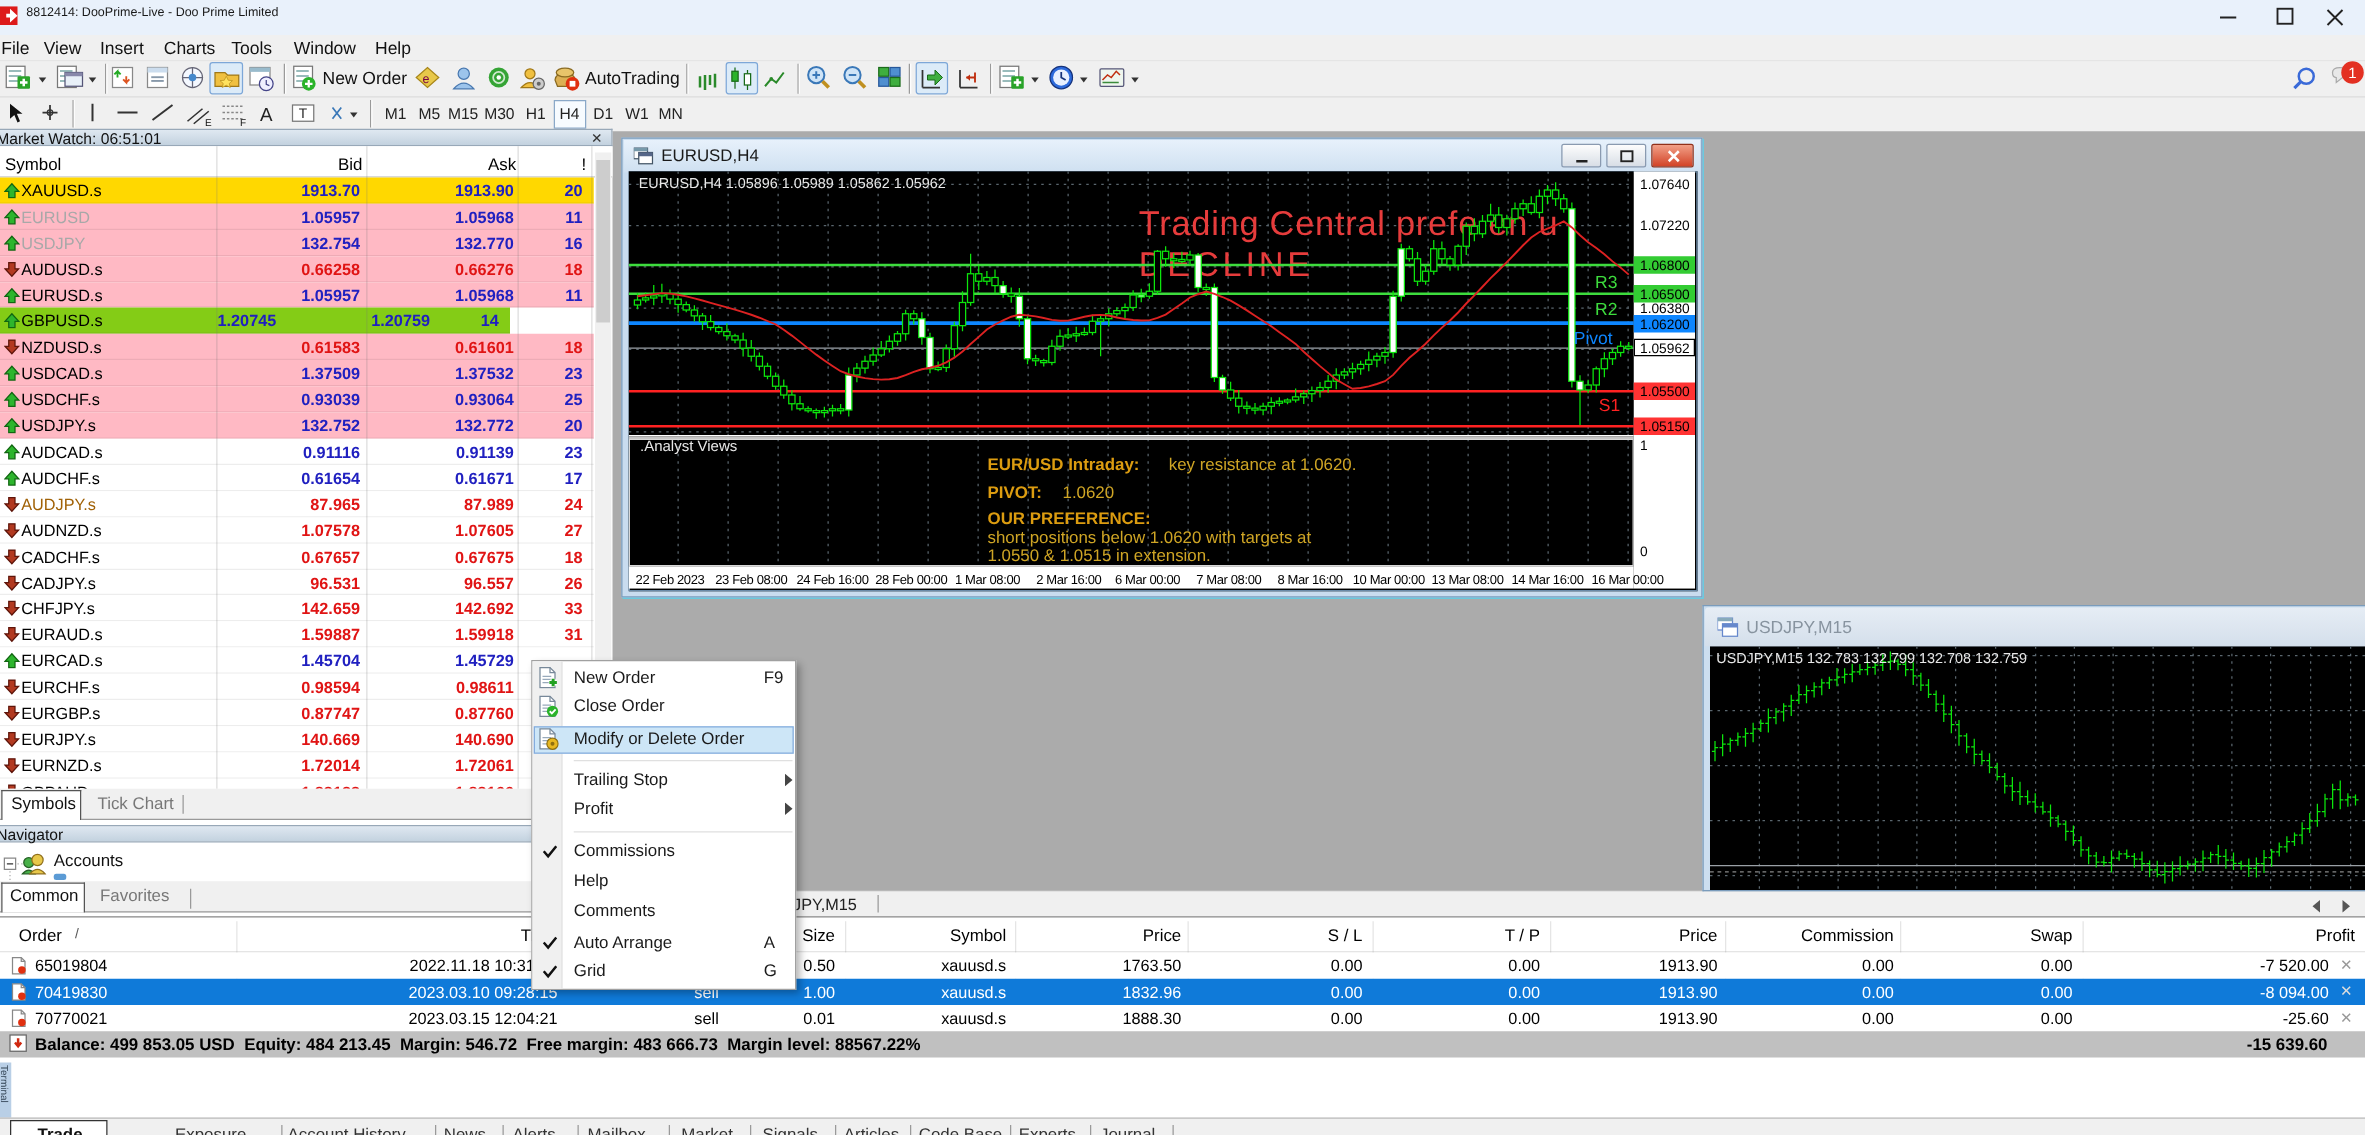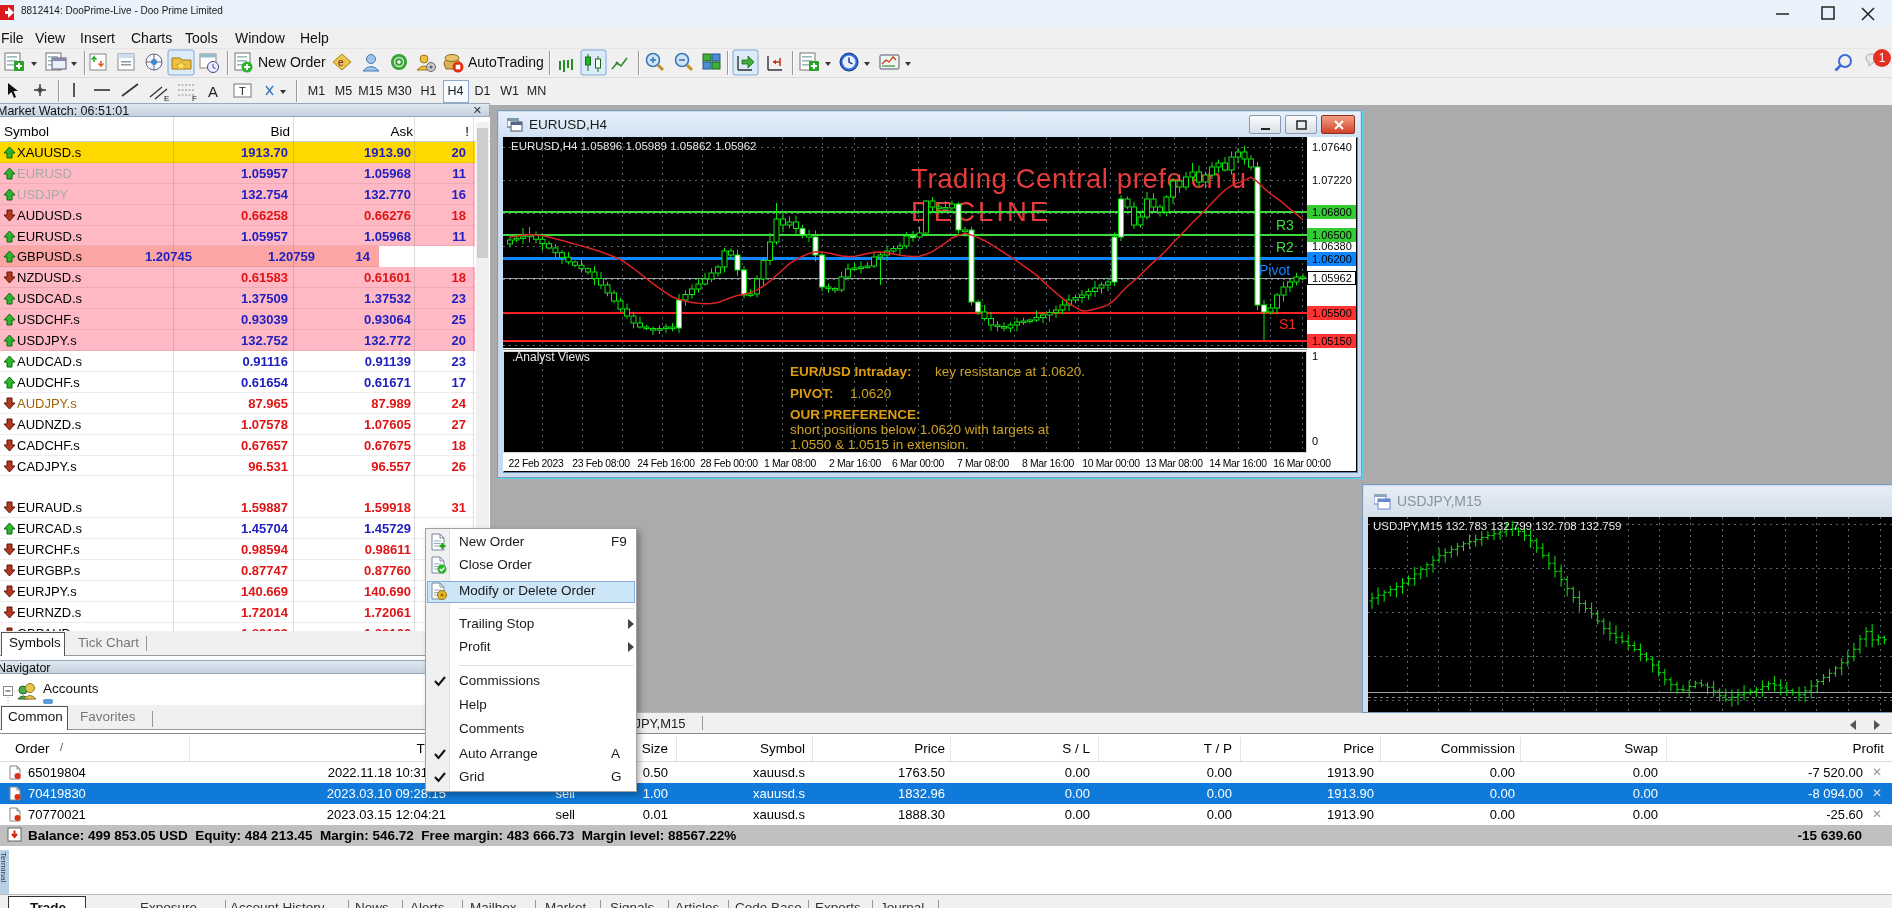--- a/index.html
+++ b/index.html
@@ -218,21 +218,21 @@
     </div>
     <div style="position:absolute;left:0;top:226px;width:475px;height:20px;background:#ffb9c4;border-bottom:1px solid rgba(0,0,0,0.07)">
       <svg width="13" height="13" style="position:absolute;left:3px;top:4px">
         <path d="M6.5 1 L12 7 L9 7 L9 12 L4 12 L4 7 L1 7 Z" fill="#2db52d" stroke="#116611" stroke-width="1"></path>
       </svg>
       <span style="position:absolute;left:17px;top:3px;color:#000;font-size:13px">EURUSD.s</span>
       <span class="num" style="position:absolute;right:187px;top:3px;color:#2020c0">1.05957</span>
       <span class="num" style="position:absolute;right:64px;top:3px;color:#2020c0">1.05968</span>
       <span class="num" style="position:absolute;right:9px;top:3px;color:#2020c0">11</span>
     </div>
-    <div style="position:absolute;left:0;top:246px;width:379px;height:21px;background:#fca5a5;border-bottom:1px solid rgba(0,0,0,0.07)">
+    <div style="position:absolute;left:0;top:246px;width:408px;height:21px;background:#84cc16;border-bottom:1px solid rgba(0,0,0,0.07)">
       <svg width="13" height="13" style="position:absolute;left:3px;top:4px">
         <path d="M6.5 1 L12 7 L9 7 L9 12 L4 12 L4 7 L1 7 Z" fill="#2db52d" stroke="#116611" stroke-width="1"></path>
       </svg>
       <span style="position:absolute;left:17px;top:3px;color:#000;font-size:13px">GBPUSD.s</span>
       <span class="num" style="position:absolute;right:187px;top:3px;color:#2020c0">1.20745</span>
       <span class="num" style="position:absolute;right:64px;top:3px;color:#2020c0">1.20759</span>
       <span class="num" style="position:absolute;right:9px;top:3px;color:#2020c0">14</span>
     </div>
     <div style="position:absolute;left:0;top:267px;width:475px;height:21px;background:#ffb9c4;border-bottom:1px solid rgba(0,0,0,0.07)">
       <svg width="13" height="13" style="position:absolute;left:3px;top:4px">
@@ -316,20 +316,29 @@
       <span class="num" style="position:absolute;right:9px;top:3px;color:#e01414">18</span>
     </div>
     <div style="position:absolute;left:0;top:456px;width:475px;height:20px;background:#fff;border-bottom:1px solid rgba(0,0,0,0.07)">
       <svg width="13" height="13" style="position:absolute;left:3px;top:4px">
         <path d="M6.5 12 L12 6 L9 6 L9 1 L4 1 L4 6 L1 6 Z" fill="#b23920" stroke="#5e150a" stroke-width="1"></path>
       </svg>
       <span style="position:absolute;left:17px;top:3px;color:#000;font-size:13px">CADJPY.s</span>
       <span class="num" style="position:absolute;right:187px;top:3px;color:#e01414">96.531</span>
       <span class="num" style="position:absolute;right:64px;top:3px;color:#e01414">96.557</span>
       <span class="num" style="position:absolute;right:9px;top:3px;color:#e01414">26</span>
+    </div>
+    <div style="position:absolute;left:0;top:476px;width:475px;height:21px;background:#fff;border-bottom:1px solid rgba(0,0,0,0.07)">
+      <svg width="13" height="13" style="position:absolute;left:3px;top:4px">
+        <path d="M6.5 12 L12 6 L9 6 L9 1 L4 1 L4 6 L1 6 Z" fill="#b23920" stroke="#5e150a" stroke-width="1"></path>
+      </svg>
+      <span style="position:absolute;left:17px;top:3px;color:#000;font-size:13px">CHFJPY.s</span>
+      <span class="num" style="position:absolute;right:187px;top:3px;color:#e01414">142.659</span>
+      <span class="num" style="position:absolute;right:64px;top:3px;color:#e01414">142.692</span>
+      <span class="num" style="position:absolute;right:9px;top:3px;color:#e01414">33</span>
     </div>
     <div style="position:absolute;left:0;top:497px;width:475px;height:21px;background:#fff;border-bottom:1px solid rgba(0,0,0,0.07)">
       <svg width="13" height="13" style="position:absolute;left:3px;top:4px">
         <path d="M6.5 12 L12 6 L9 6 L9 1 L4 1 L4 6 L1 6 Z" fill="#b23920" stroke="#5e150a" stroke-width="1"></path>
       </svg>
       <span style="position:absolute;left:17px;top:3px;color:#000;font-size:13px">EURAUD.s</span>
       <span class="num" style="position:absolute;right:187px;top:3px;color:#e01414">1.59887</span>
       <span class="num" style="position:absolute;right:64px;top:3px;color:#e01414">1.59918</span>
       <span class="num" style="position:absolute;right:9px;top:3px;color:#e01414">31</span>
     </div>

